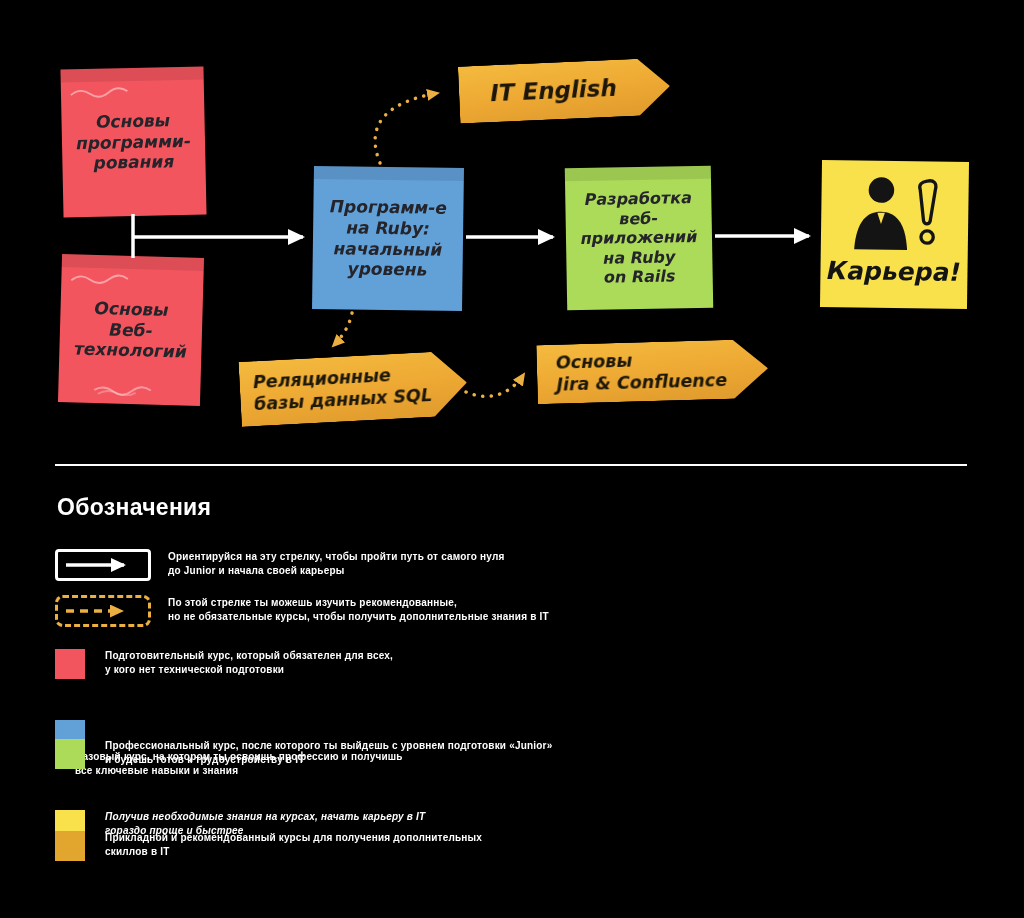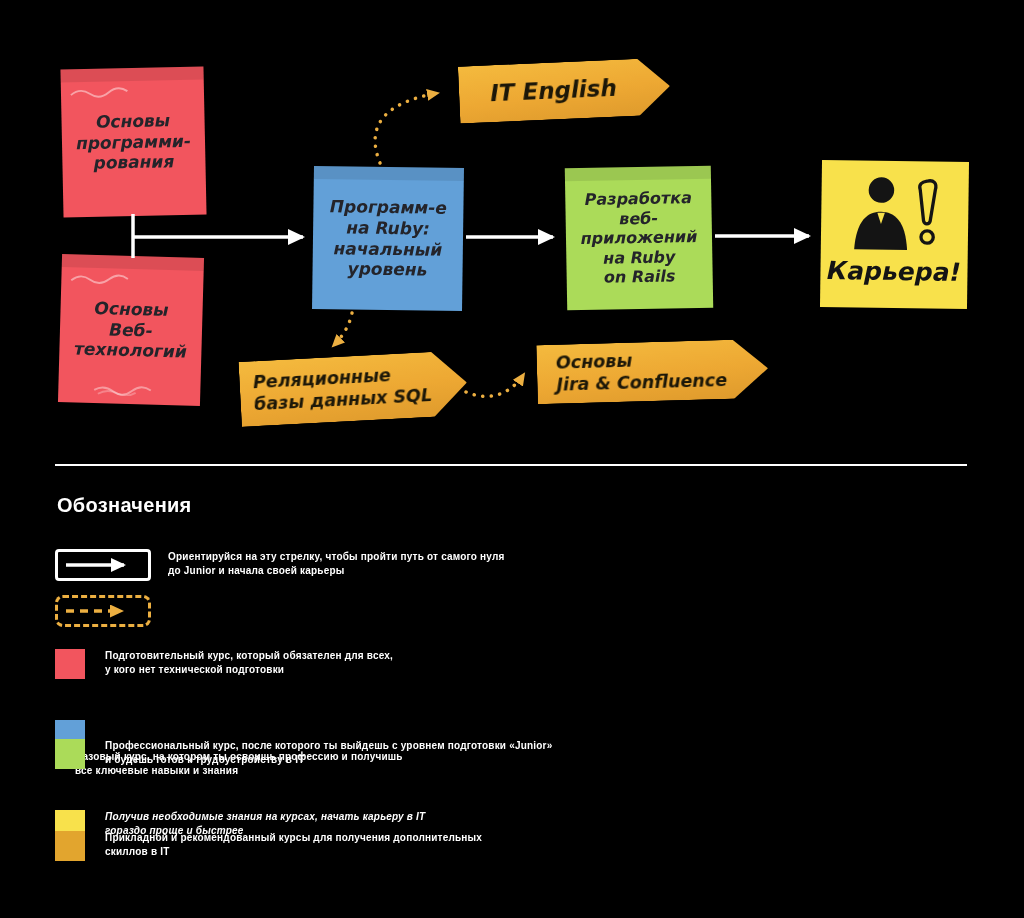--- a/index.html
+++ b/index.html
@@ -44,21 +44,21 @@
   .b-english .note-text{font-size:23px;}
   .b-sql    {left:240px;top:356px;width:227px;height:65px;transform:rotate(-3deg);}
   .b-sql .note-text{font-size:17.5px;}
   .b-jira   {left:537px;top:342px;width:231px;height:59px;transform:rotate(-1.6deg);}
   .b-jira .note-text{font-size:17.5px;}
   
   .arrows{position:absolute;left:0;top:0;width:1024px;height:918px;pointer-events:none;}
   
   .divider{position:absolute;left:55px;top:464px;width:912px;height:2px;background:#fff;}
   
-  .legend-title{position:absolute;left:57px;top:494px;color:#fff;font-size:20px;font-weight:bold;letter-spacing:.3px;}
+  .legend-title{position:absolute;left:57px;top:494px;color:#fff;font-size:23px;font-weight:bold;letter-spacing:.3px;}
   .legend-row{position:absolute;left:55px;display:flex;align-items:flex-start;}
   .legend-text{
     color:#fff;font-size:10px;font-weight:bold;line-height:1.42;white-space:pre-line;letter-spacing:.2px;
   }
   .arrow-box{width:90px;height:26px;border-radius:4px;display:flex;align-items:center;justify-content:center;flex:0 0 auto;}
   .arrow-box.solid {border:3px solid #fff;}
   .arrow-box.dashed{border:3px dashed #ECAF41;border-radius:8px;}
   .arrow-row .legend-text{margin-left:17px;margin-top:1px;}
   .r-solid {top:549px;}
   .r-dashed{top:595px;}
@@ -172,20 +172,22 @@
     <div class="arrow-box dashed">
       <svg width="82" height="24" viewBox="0 0 82 24">
         <defs>
           <marker id="mg2" markerWidth="16" markerHeight="15" refX="12" refY="6.5" orient="auto" markerUnits="userSpaceOnUse">
             <path d="M0,0 L14,6.5 L0,13 Z" fill="#ECAF41"></path>
           </marker>
         </defs>
         <path d="M4,12 L60,12" stroke="#ECAF41" stroke-width="3.5" fill="none" stroke-dasharray="8 6" marker-end="url(#mg2)"></path>
       </svg>
     </div>
+    <div class="legend-text">По этой стрелке ты можешь изучить рекомендованные,
+но не обязательные курсы, чтобы получить дополнительные знания в IT</div>
   </div>
 
   <div class="legend-row swatch-row r-sw0">
     <span class="swatch" style="background-color: rgb(242, 85, 94);"></span>
     <div class="legend-text">Подготовительный курс, который обязателен для всех,
 у кого нет технической подготовки</div>
   </div>
 
   <div class="legend-row swatch-row r-sw1">
     <span class="swatch" style="background-color: rgb(98, 160, 216);"></span>

